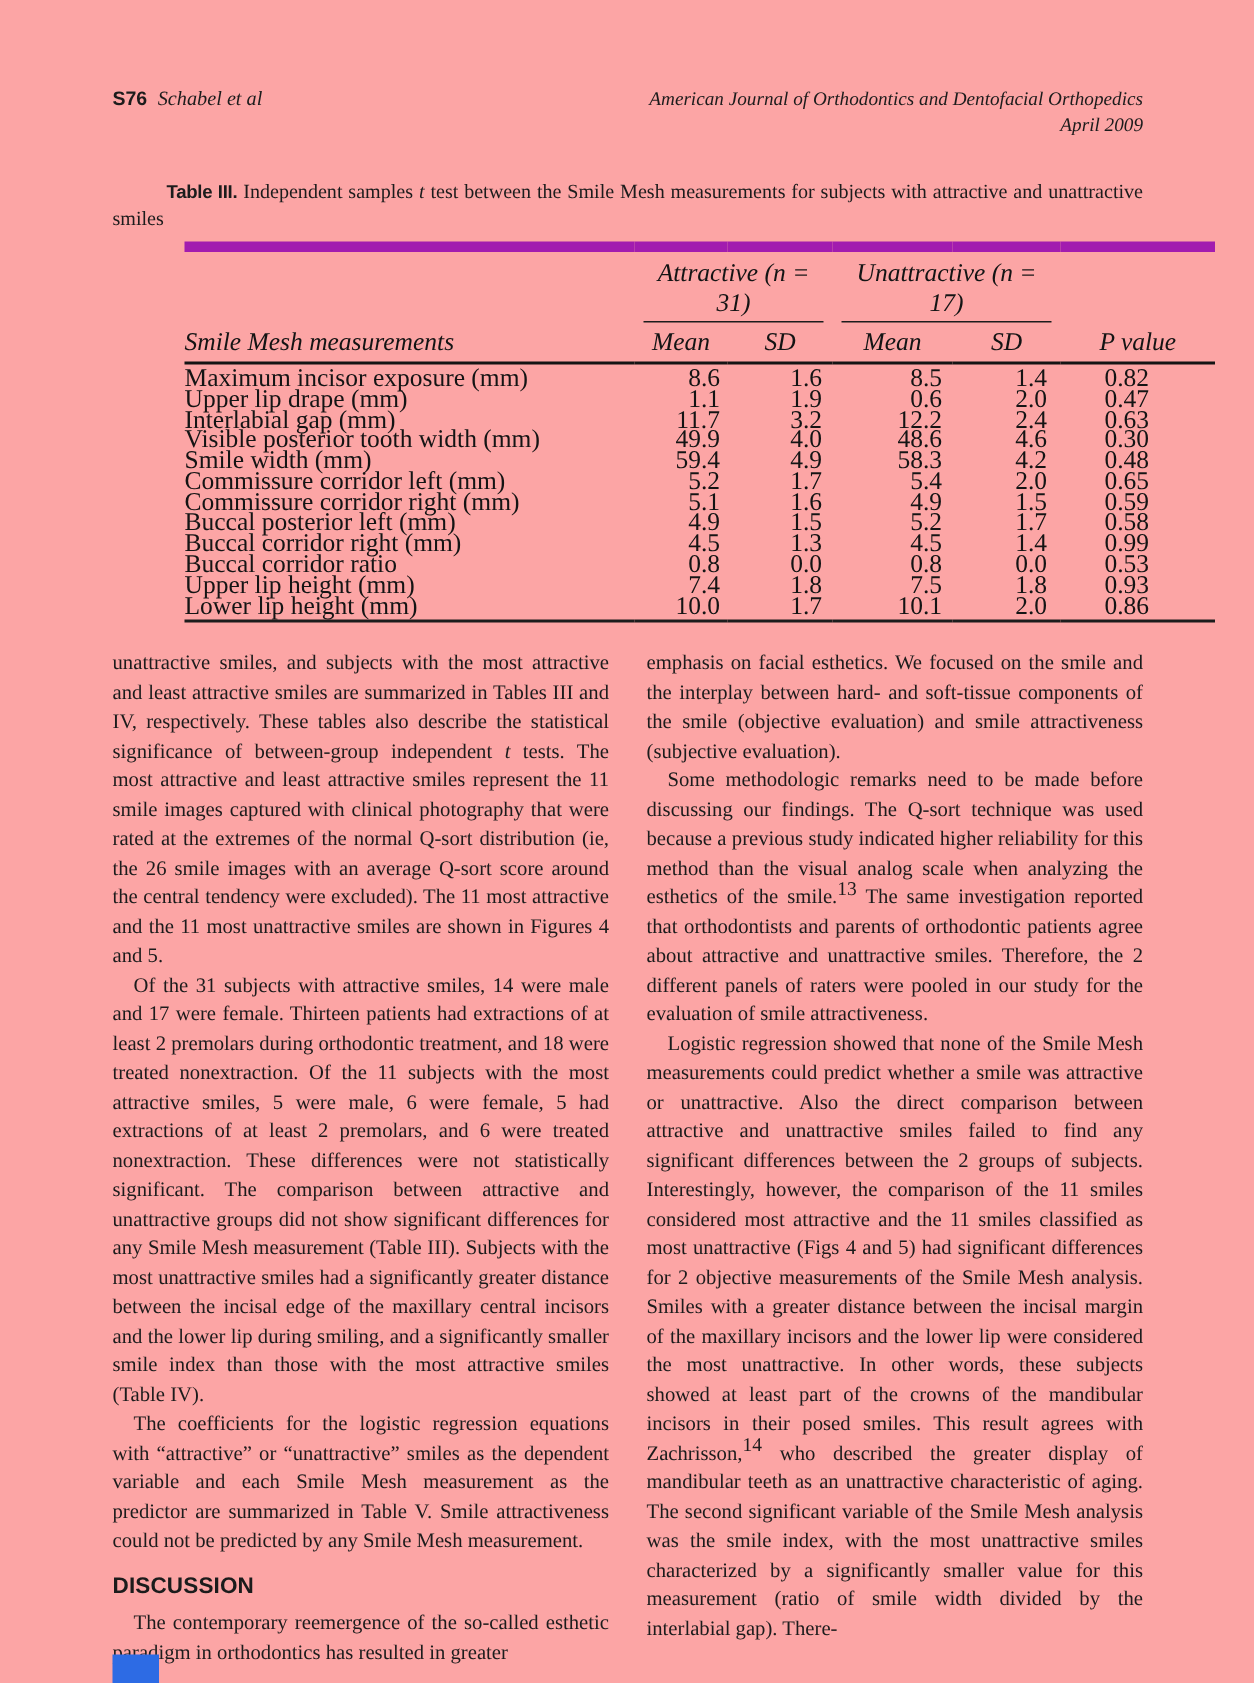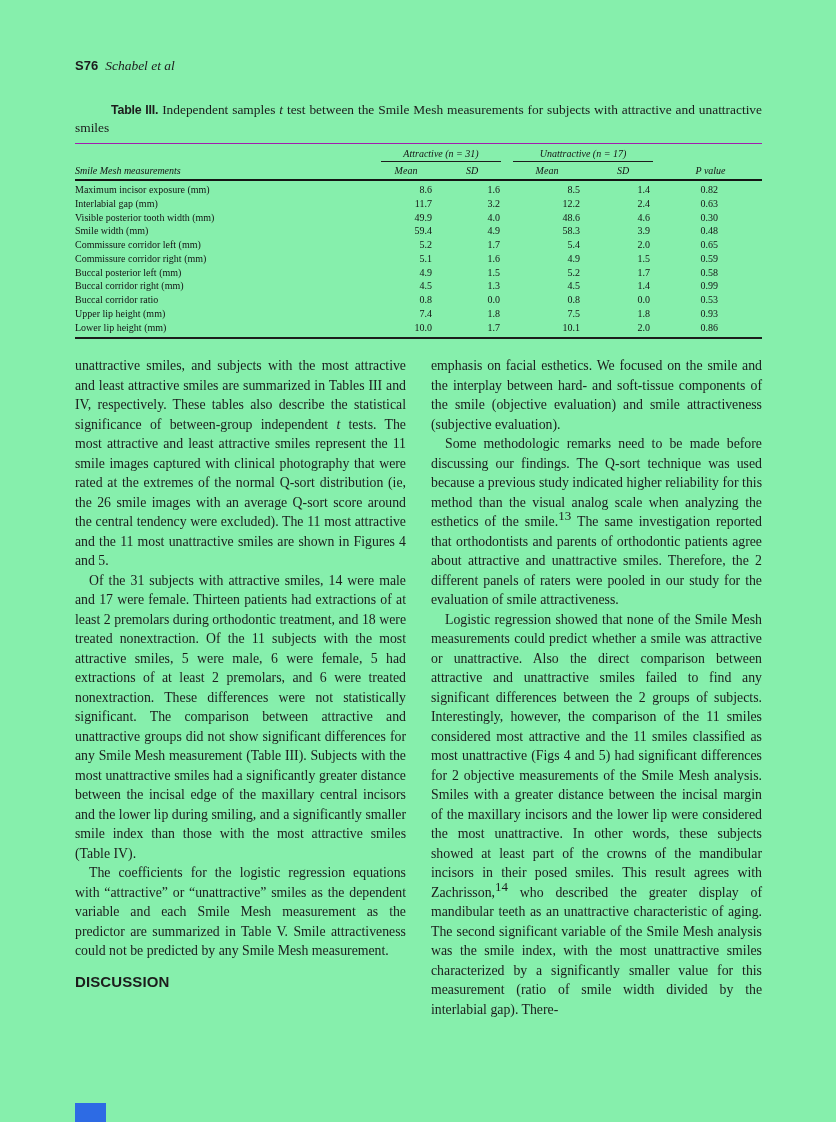--- a/index.html
+++ b/index.html
@@ -1,39 +1,39 @@
 <!DOCTYPE html>
 <html><head>
 <meta charset="utf-8">
 <style>
   * { margin:0; padding:0; box-sizing:border-box; }
   html,body { background:#ffffff; }
   .page {
     position:relative; width:836px; height:1122px; margin:0 auto;
-    background:#86efac; color:#1c1c1c; overflow:hidden;
+    background:#fca5a5; color:#1c1c1c; overflow:hidden;
     font-family:"Liberation Serif", serif;
   }
   .content { padding:58px 74px 0 75px; }
 
   
   .running-head { display:flex; justify-content:space-between; align-items:flex-start; }
   .rh-left { font-size:13.5px; white-space:nowrap; }
   .folio { font-family:"Liberation Sans", sans-serif; font-weight:bold; font-size:13px; font-style:normal; }
   .authors { font-style:italic; margin-left:7px; }
   .rh-right { text-align:right; font-style:italic; font-size:12.8px; line-height:17px; }
 
   
   .caption { margin-top:27px; font-size:13.4px; line-height:18px; text-align:justify; }
   .caption-label { font-family:"Liberation Sans", sans-serif; font-weight:bold; font-size:12.4px; letter-spacing:-0.2px;margin-left:36px; }
 
   
   table.measure {
     width:687px; border-collapse:collapse; table-layout:fixed;
-    margin-top:6px; font-size:10px; color:#141414;
-    border-top:1px solid #a21caf; border-bottom:2px solid #1c1c1c;
+    margin-top:6px; font-size:17px; color:#141414;
+    border-top:7px solid #a21caf; border-bottom:2px solid #1c1c1c;margin-left:48px;
   }
   table.measure th { font-weight:normal; font-style:italic; }
   tr.group-row th { padding-top:4px; }
   .grp span { display:block; text-align:center; border-bottom:1px solid #1c1c1c; padding-bottom:2px; margin:0 6px; }
   tr.colhead-row th { border-bottom:2.5px solid #141414; padding:3px 0 3px 0; }
   tr.colhead-row th.lbl { text-align:left; }
   tr.colhead-row th.num { text-align:center; }
   table.measure td { padding-top:0.6px; padding-bottom:0.6px; line-height:12.6px; }
   td.num { text-align:right; font-variant-numeric:tabular-nums; }
   .c1 { padding-right:5px; }
@@ -60,20 +60,24 @@
 </style>
 </head>
 <body>
 
 <div class="page">
   <div class="content">
 
     <div class="running-head">
       <div class="rh-left">
         <span class="folio">S76</span><span class="authors">Schabel et al</span>
+      </div>
+      <div class="rh-right">
+        <div>American Journal of Orthodontics and Dentofacial Orthopedics</div>
+        <div>April 2009</div>
       </div>
     </div>
 
     <p class="caption"><span class="caption-label">Table III.</span><span> Independent samples <i>t</i> test between the Smile Mesh measurements for subjects with attractive and unattractive smiles</span></p>
 
     <table class="measure">
       <colgroup>
         <col style="width:300px">
           <col style="width:62px">
           <col style="width:70px">
@@ -104,41 +108,49 @@
       <tbody>
           <tr>
             <td>Maximum incisor exposure (mm)</td>
             <td class="num c1">8.6</td>
             <td class="num c2">1.6</td>
             <td class="num c3">8.5</td>
             <td class="num c4">1.4</td>
             <td class="num c5">0.82</td>
           </tr>
           <tr>
+            <td>Upper lip drape (mm)</td>
+            <td class="num c1">1.1</td>
+            <td class="num c2">1.9</td>
+            <td class="num c3">0.6</td>
+            <td class="num c4">2.0</td>
+            <td class="num c5">0.47</td>
+          </tr>
+          <tr>
             <td>Interlabial gap (mm)</td>
             <td class="num c1">11.7</td>
             <td class="num c2">3.2</td>
             <td class="num c3">12.2</td>
             <td class="num c4">2.4</td>
             <td class="num c5">0.63</td>
           </tr>
           <tr>
             <td>Visible posterior tooth width (mm)</td>
             <td class="num c1">49.9</td>
             <td class="num c2">4.0</td>
             <td class="num c3">48.6</td>
             <td class="num c4">4.6</td>
             <td class="num c5">0.30</td>
           </tr>
           <tr>
             <td>Smile width (mm)</td>
             <td class="num c1">59.4</td>
             <td class="num c2">4.9</td>
             <td class="num c3">58.3</td>
-            <td class="num c4">3.9</td>
+            <td class="num c4">4.2</td>
             <td class="num c5">0.48</td>
           </tr>
           <tr>
             <td>Commissure corridor left (mm)</td>
             <td class="num c1">5.2</td>
             <td class="num c2">1.7</td>
             <td class="num c3">5.4</td>
             <td class="num c4">2.0</td>
             <td class="num c5">0.65</td>
           </tr>
@@ -192,20 +204,21 @@
           </tr>
         </tbody>
     </table>
 
     <div class="two-col">
       <div class="col">
           <p>unattractive smiles, and subjects with the most attractive and least attractive smiles are summarized in Tables III and IV, respectively. These tables also describe the statistical significance of between-group independent <i>t</i> tests. The most attractive and least attractive smiles represent the 11 smile images captured with clinical photography that were rated at the extremes of the normal Q-sort distribution (ie, the 26 smile images with an average Q-sort score around the central tendency were excluded). The 11 most attractive and the 11 most unattractive smiles are shown in Figures 4 and 5.</p>
           <p class="indent">Of the 31 subjects with attractive smiles, 14 were male and 17 were female. Thirteen patients had extractions of at least 2 premolars during orthodontic treatment, and 18 were treated nonextraction. Of the 11 subjects with the most attractive smiles, 5 were male, 6 were female, 5 had extractions of at least 2 premolars, and 6 were treated nonextraction. These differences were not statistically significant. The comparison between attractive and unattractive groups did not show significant differences for any Smile Mesh measurement (Table III). Subjects with the most unattractive smiles had a significantly greater distance between the incisal edge of the maxillary central incisors and the lower lip during smiling, and a significantly smaller smile index than those with the most attractive smiles (Table IV).</p>
           <p class="indent">The coefficients for the logistic regression equations with “attractive” or “unattractive” smiles as the dependent variable and each Smile Mesh measurement as the predictor are summarized in Table V. Smile attractiveness could not be predicted by any Smile Mesh measurement.</p>
           <h2>DISCUSSION</h2>
+          <p class="indent">The contemporary reemergence of the so-called esthetic paradigm in orthodontics has resulted in greater</p>
         </div>
       <div class="col">
           <p>emphasis on facial esthetics. We focused on the smile and the interplay between hard- and soft-tissue components of the smile (objective evaluation) and smile attractiveness (subjective evaluation).</p>
           <p class="indent">Some methodologic remarks need to be made before discussing our findings. The Q-sort technique was used because a previous study indicated higher reliability for this method than the visual analog scale when analyzing the esthetics of the smile.<sup>13</sup> The same investigation reported that orthodontists and parents of orthodontic patients agree about attractive and unattractive smiles. Therefore, the 2 different panels of raters were pooled in our study for the evaluation of smile attractiveness.</p>
           <p class="indent">Logistic regression showed that none of the Smile Mesh measurements could predict whether a smile was attractive or unattractive. Also the direct comparison between attractive and unattractive smiles failed to find any significant differences between the 2 groups of subjects. Interestingly, however, the comparison of the 11 smiles considered most attractive and the 11 smiles classified as most unattractive (Figs 4 and 5) had significant differences for 2 objective measurements of the Smile Mesh analysis. Smiles with a greater distance between the incisal margin of the maxillary incisors and the lower lip were considered the most unattractive. In other words, these subjects showed at least part of the crowns of the mandibular incisors in their posed smiles. This result agrees with Zachrisson,<sup>14</sup> who described the greater display of mandibular teeth as an unattractive characteristic of aging. The second significant variable of the Smile Mesh analysis was the smile index, with the most unattractive smiles characterized by a significantly smaller value for this measurement (ratio of smile width divided by the interlabial gap). There-</p>
         </div>
     </div>
 
   </div>
   <div class="corner-mark" style="background: rgb(45, 107, 228);"></div>

